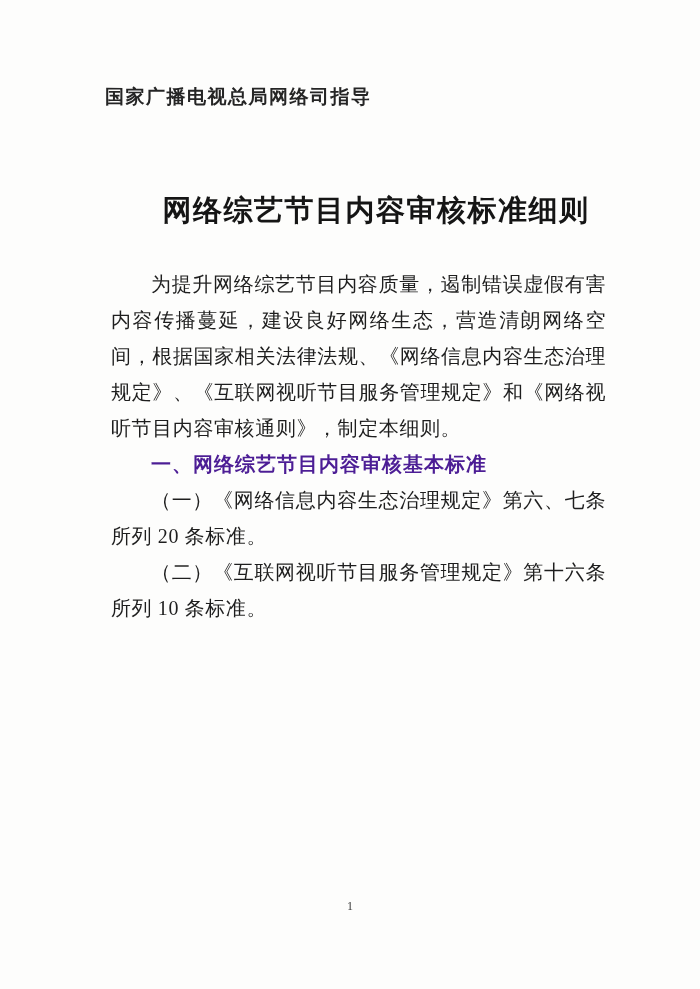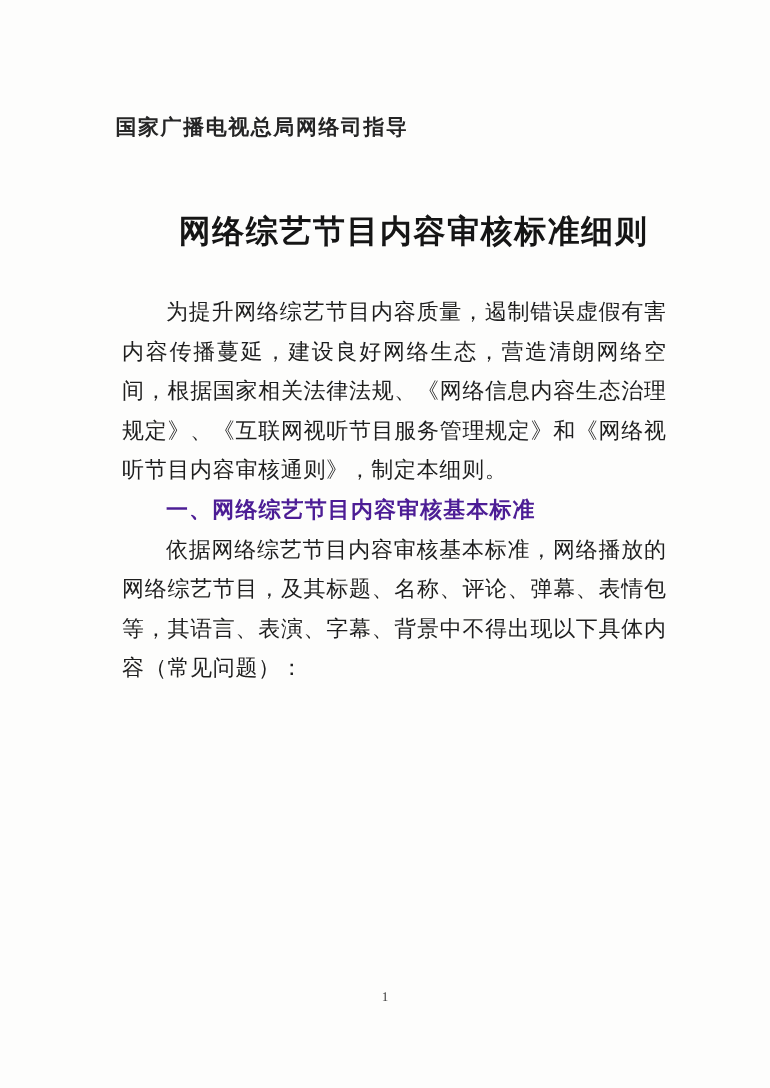--- a/index.html
+++ b/index.html
@@ -12,21 +12,21 @@
     width: 700px;
     height: 989px;
     margin: 0 auto;
     background: #fdfdfc;
     color: #1e1e1e;
     overflow: hidden;
   }
   .header-note {
     position: absolute;
     left: 105px;
-    top: 103px;
+    top: 84px;
     font-size: 19px;
     font-weight: 600;
     letter-spacing: 1.5px;
     color: #252525;
     font-family: Liberation Serif, serif;
   }
   .doc-title {
     position: absolute;
     left: 0;
     right: 0;
@@ -79,23 +79,24 @@
   <div class="header-note">国家广播电视总局网络司指导</div>
 
   <h1 class="doc-title">网络综艺节目内容审核标准细则</h1>
 
   <div class="doc-body">
 
     <p>为提升网络综艺节目内容质量，遏制错误虚假有害内容传播蔓延，建设良好网络生态，营造清朗网络空间，根据国家相关法律法规、《网络信息内容生态治理规定》、《互联网视听节目服务管理规定》和《网络视听节目内容审核通则》，制定本细则。</p>
 
     <p class="section-heading">一、网络综艺节目内容审核基本标准</p>
 
+    <p>（一）《网络信息内容生态治理规定》第六、七条所列 20 条标准。</p>
+
+    <p>（二）《互联网视听节目服务管理规定》第十六条所列 10 条标准。</p>
 
 
 
-
-    <p>依据网络综艺节目内容审核基本标准，网络播放的网络综艺节目，及其标题、名称、评论、弹幕、表情包等，其语言、表演、字幕、背景中不得出现以下具体内容（常见问题）：</p>
 
   </div>
 
   <div class="page-number">1</div>
 
 </div>
 
 </body></html>

